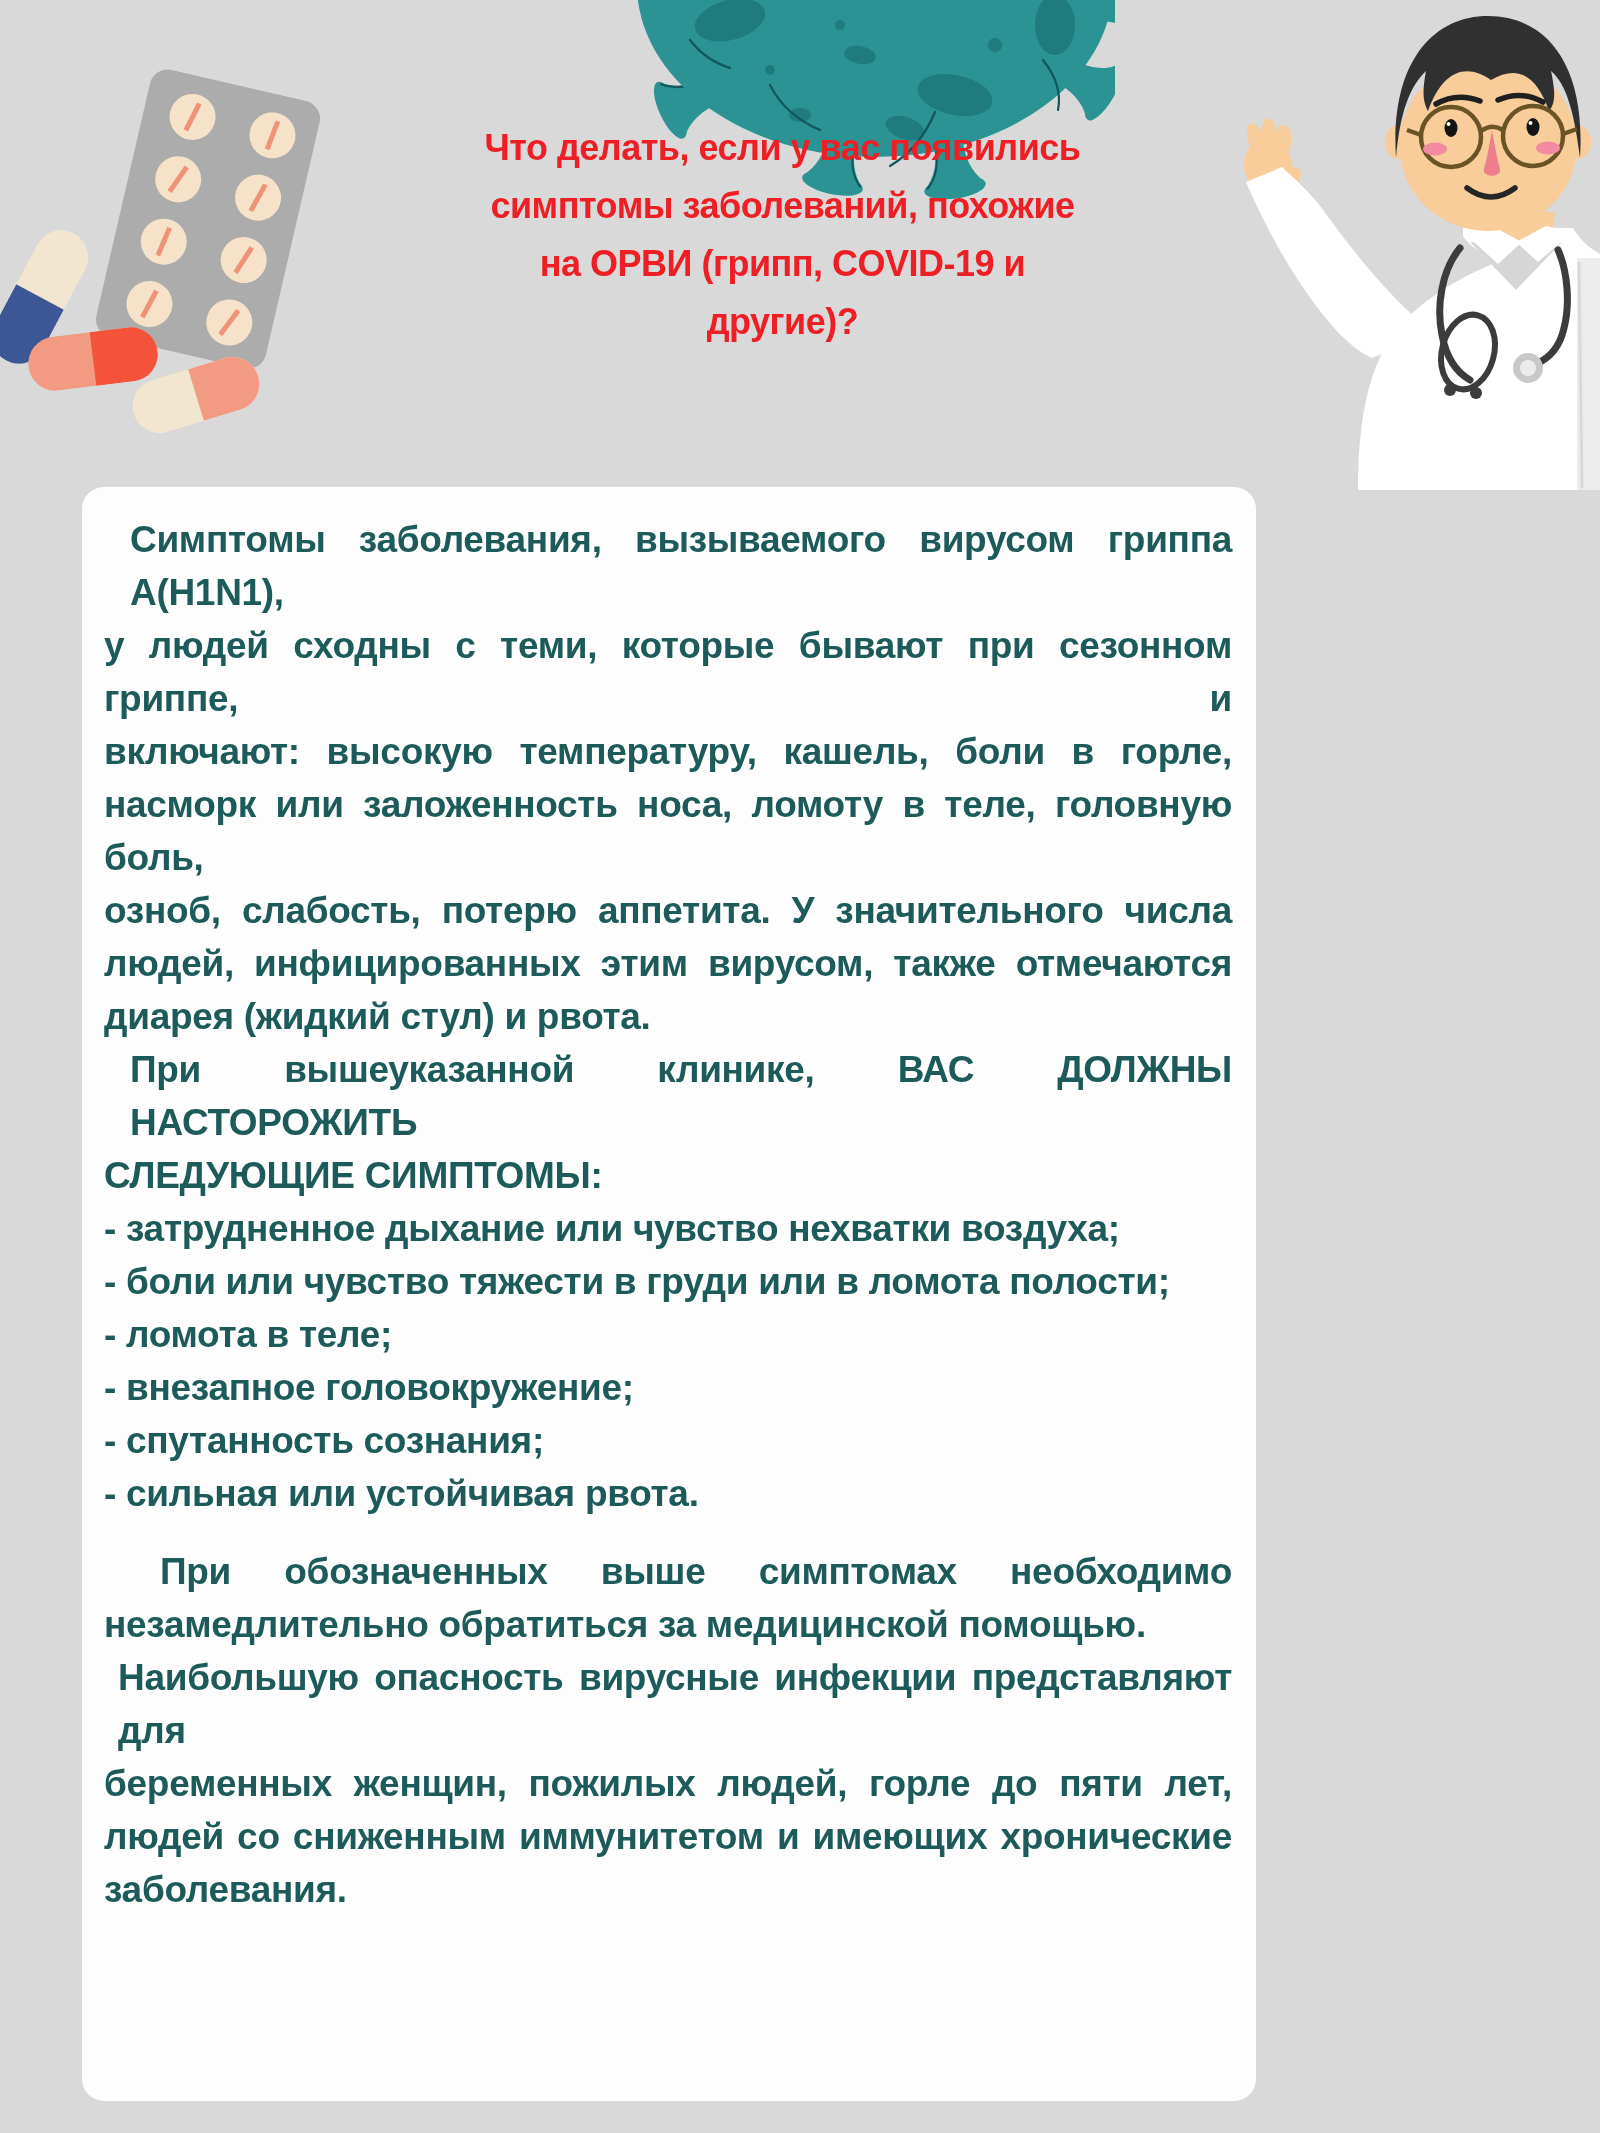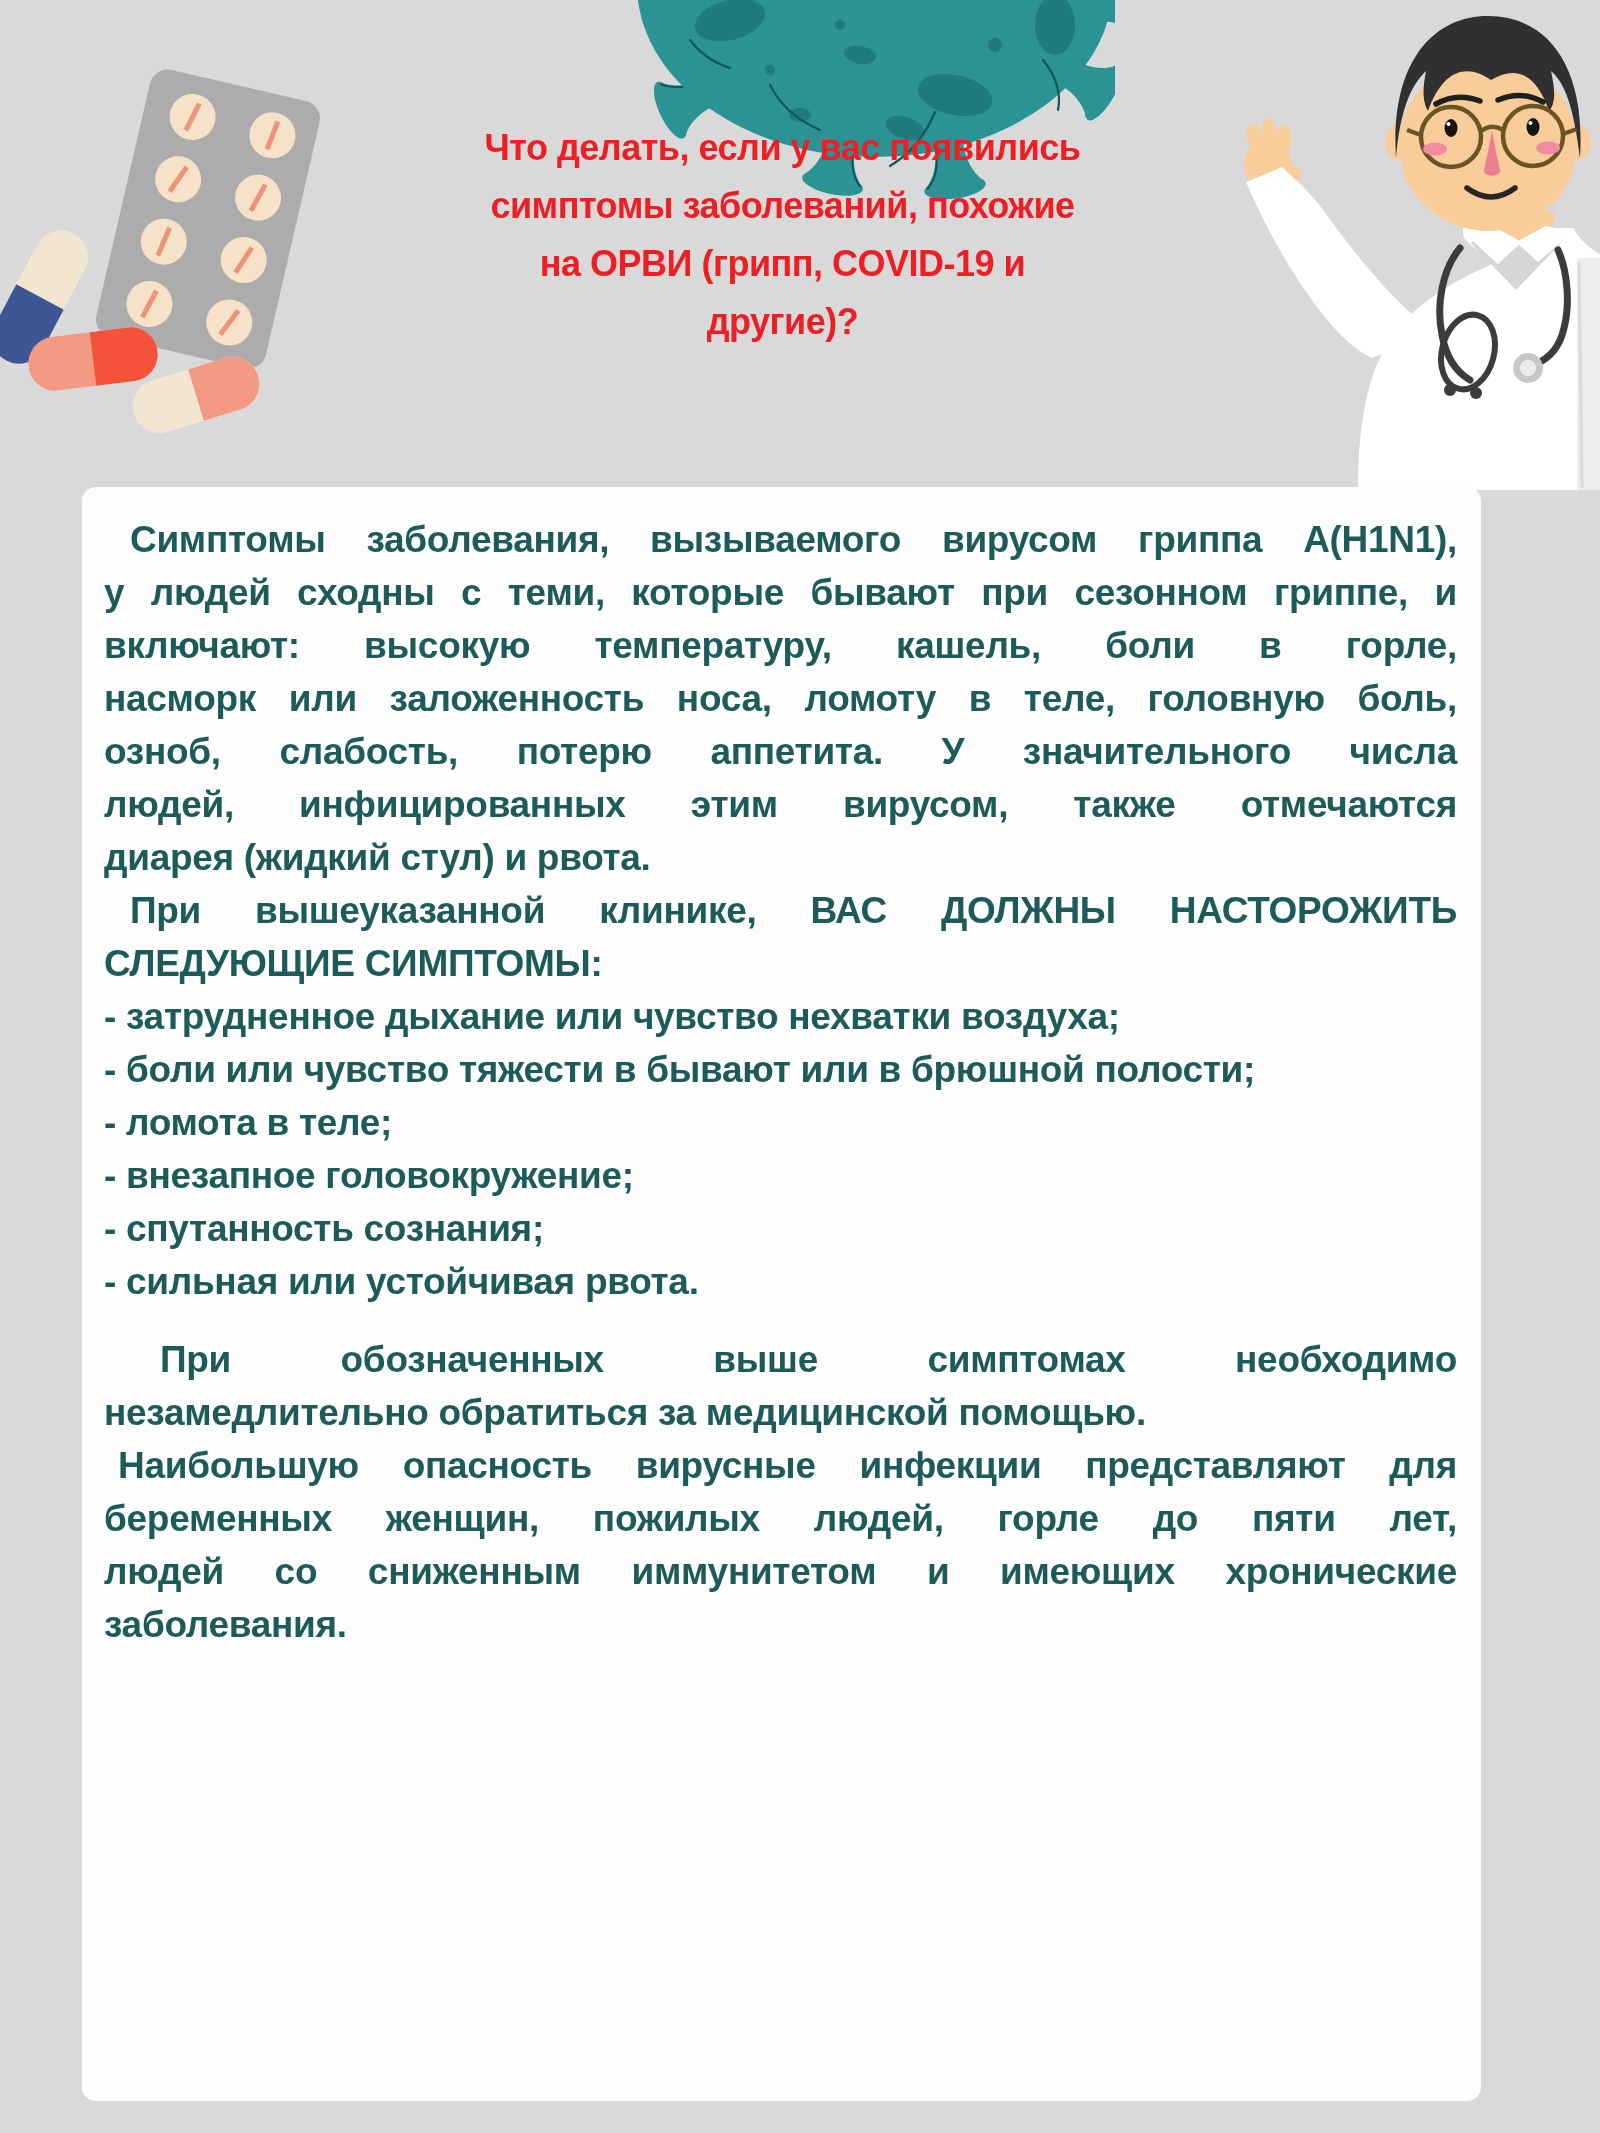--- a/index.html
+++ b/index.html
@@ -14,22 +14,22 @@
   #pills-svg{left:0;top:28px;}
   #virus-svg{left:635px;top:0;}
   #doctor-svg{left:1130px;top:0;}
   .title{
     position:absolute;left:330px;top:119px;width:905px;
     color:var(--red-text,#ed1f24);
     font-weight:700;font-size:36px;line-height:58px;
     text-align:center;z-index:5;letter-spacing:-0.5px;
   }
   .card{
-    position:absolute;left:82px;top:487px;width:1399px;height:1614px;
-    background:var(--card,#fdfdfd);border-radius:14px;
+    position:absolute;left:82px;top:487px;width:1174px;height:1614px;
+    background:var(--card,#fdfdfd);border-radius:22px;
     box-sizing:border-box;padding:26px 24px 0 22px;z-index:4;
   }
   .card .txt{font-weight:700;font-size:37px;line-height:53px;color:var(--teal-text,#1d5b5b);letter-spacing:-0.3px;}
   .jline{text-align:justify;text-align-last:justify;}
   .jlast{text-align:right;text-align-last:left;}
   .ind-sm{padding-left:26px;}
   .ind-lg{padding-left:56px;}
   .ind-xs{padding-left:14px;}
   .para{margin:0;}
   .m-heading{}
@@ -241,21 +241,21 @@
       <div class="jlast">диарея (жидкий стул) и рвота.</div>
     </div>
 
     <div class="txt para m-heading">
       <div class="jline ind-sm">При вышеуказанной клинике, ВАС ДОЛЖНЫ НАСТОРОЖИТЬ</div>
       <div class="jlast">СЛЕДУЮЩИЕ СИМПТОМЫ:</div>
     </div>
 
     <div class="txt para">
       <div class="jlast">- затрудненное дыхание или чувство нехватки воздуха;</div>
-      <div class="jlast">- боли или чувство тяжести в бывают или в брюшной полости;</div>
+      <div class="jlast">- боли или чувство тяжести в груди или в ломота полости;</div>
       <div class="jlast">- ломота в теле;</div>
       <div class="jlast">- внезапное головокружение;</div>
       <div class="jlast">- спутанность сознания;</div>
       <div class="jlast">- сильная или устойчивая рвота.</div>
     </div>
 
     <div class="txt para m-advice">
       <div class="jline ind-lg">При обозначенных выше симптомах необходимо</div>
       <div class="jlast">незамедлительно обратиться за медицинской помощью.</div>
     </div>

